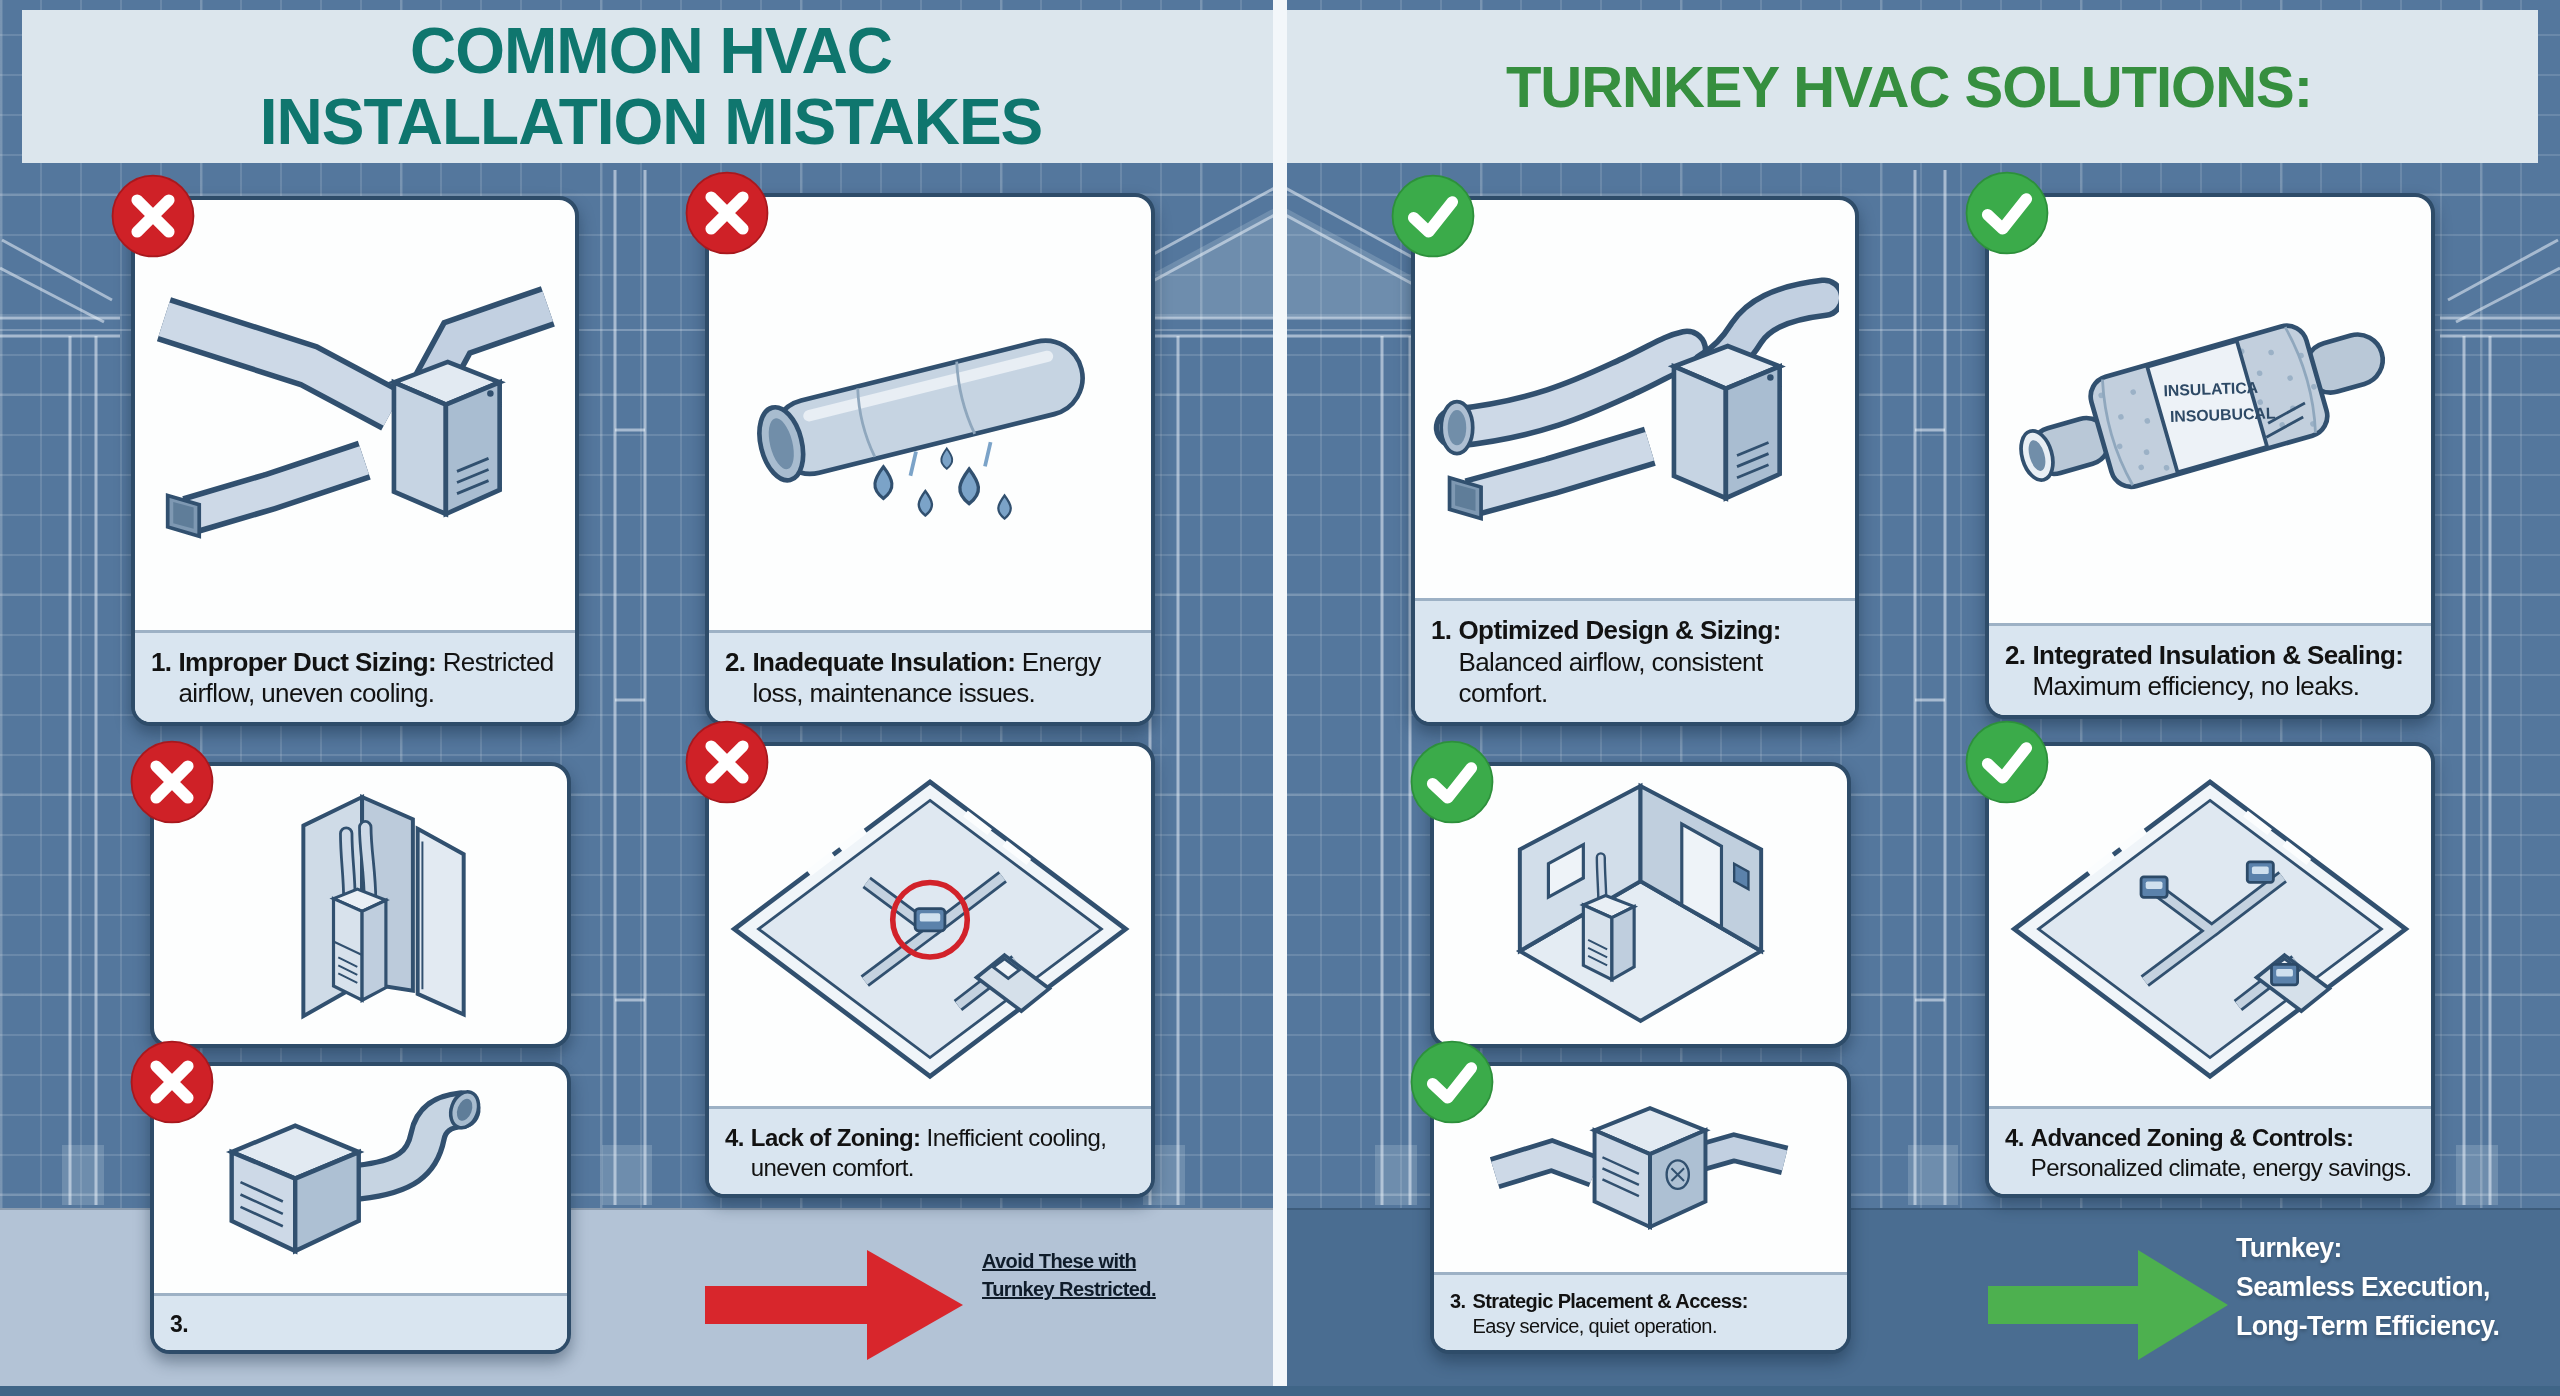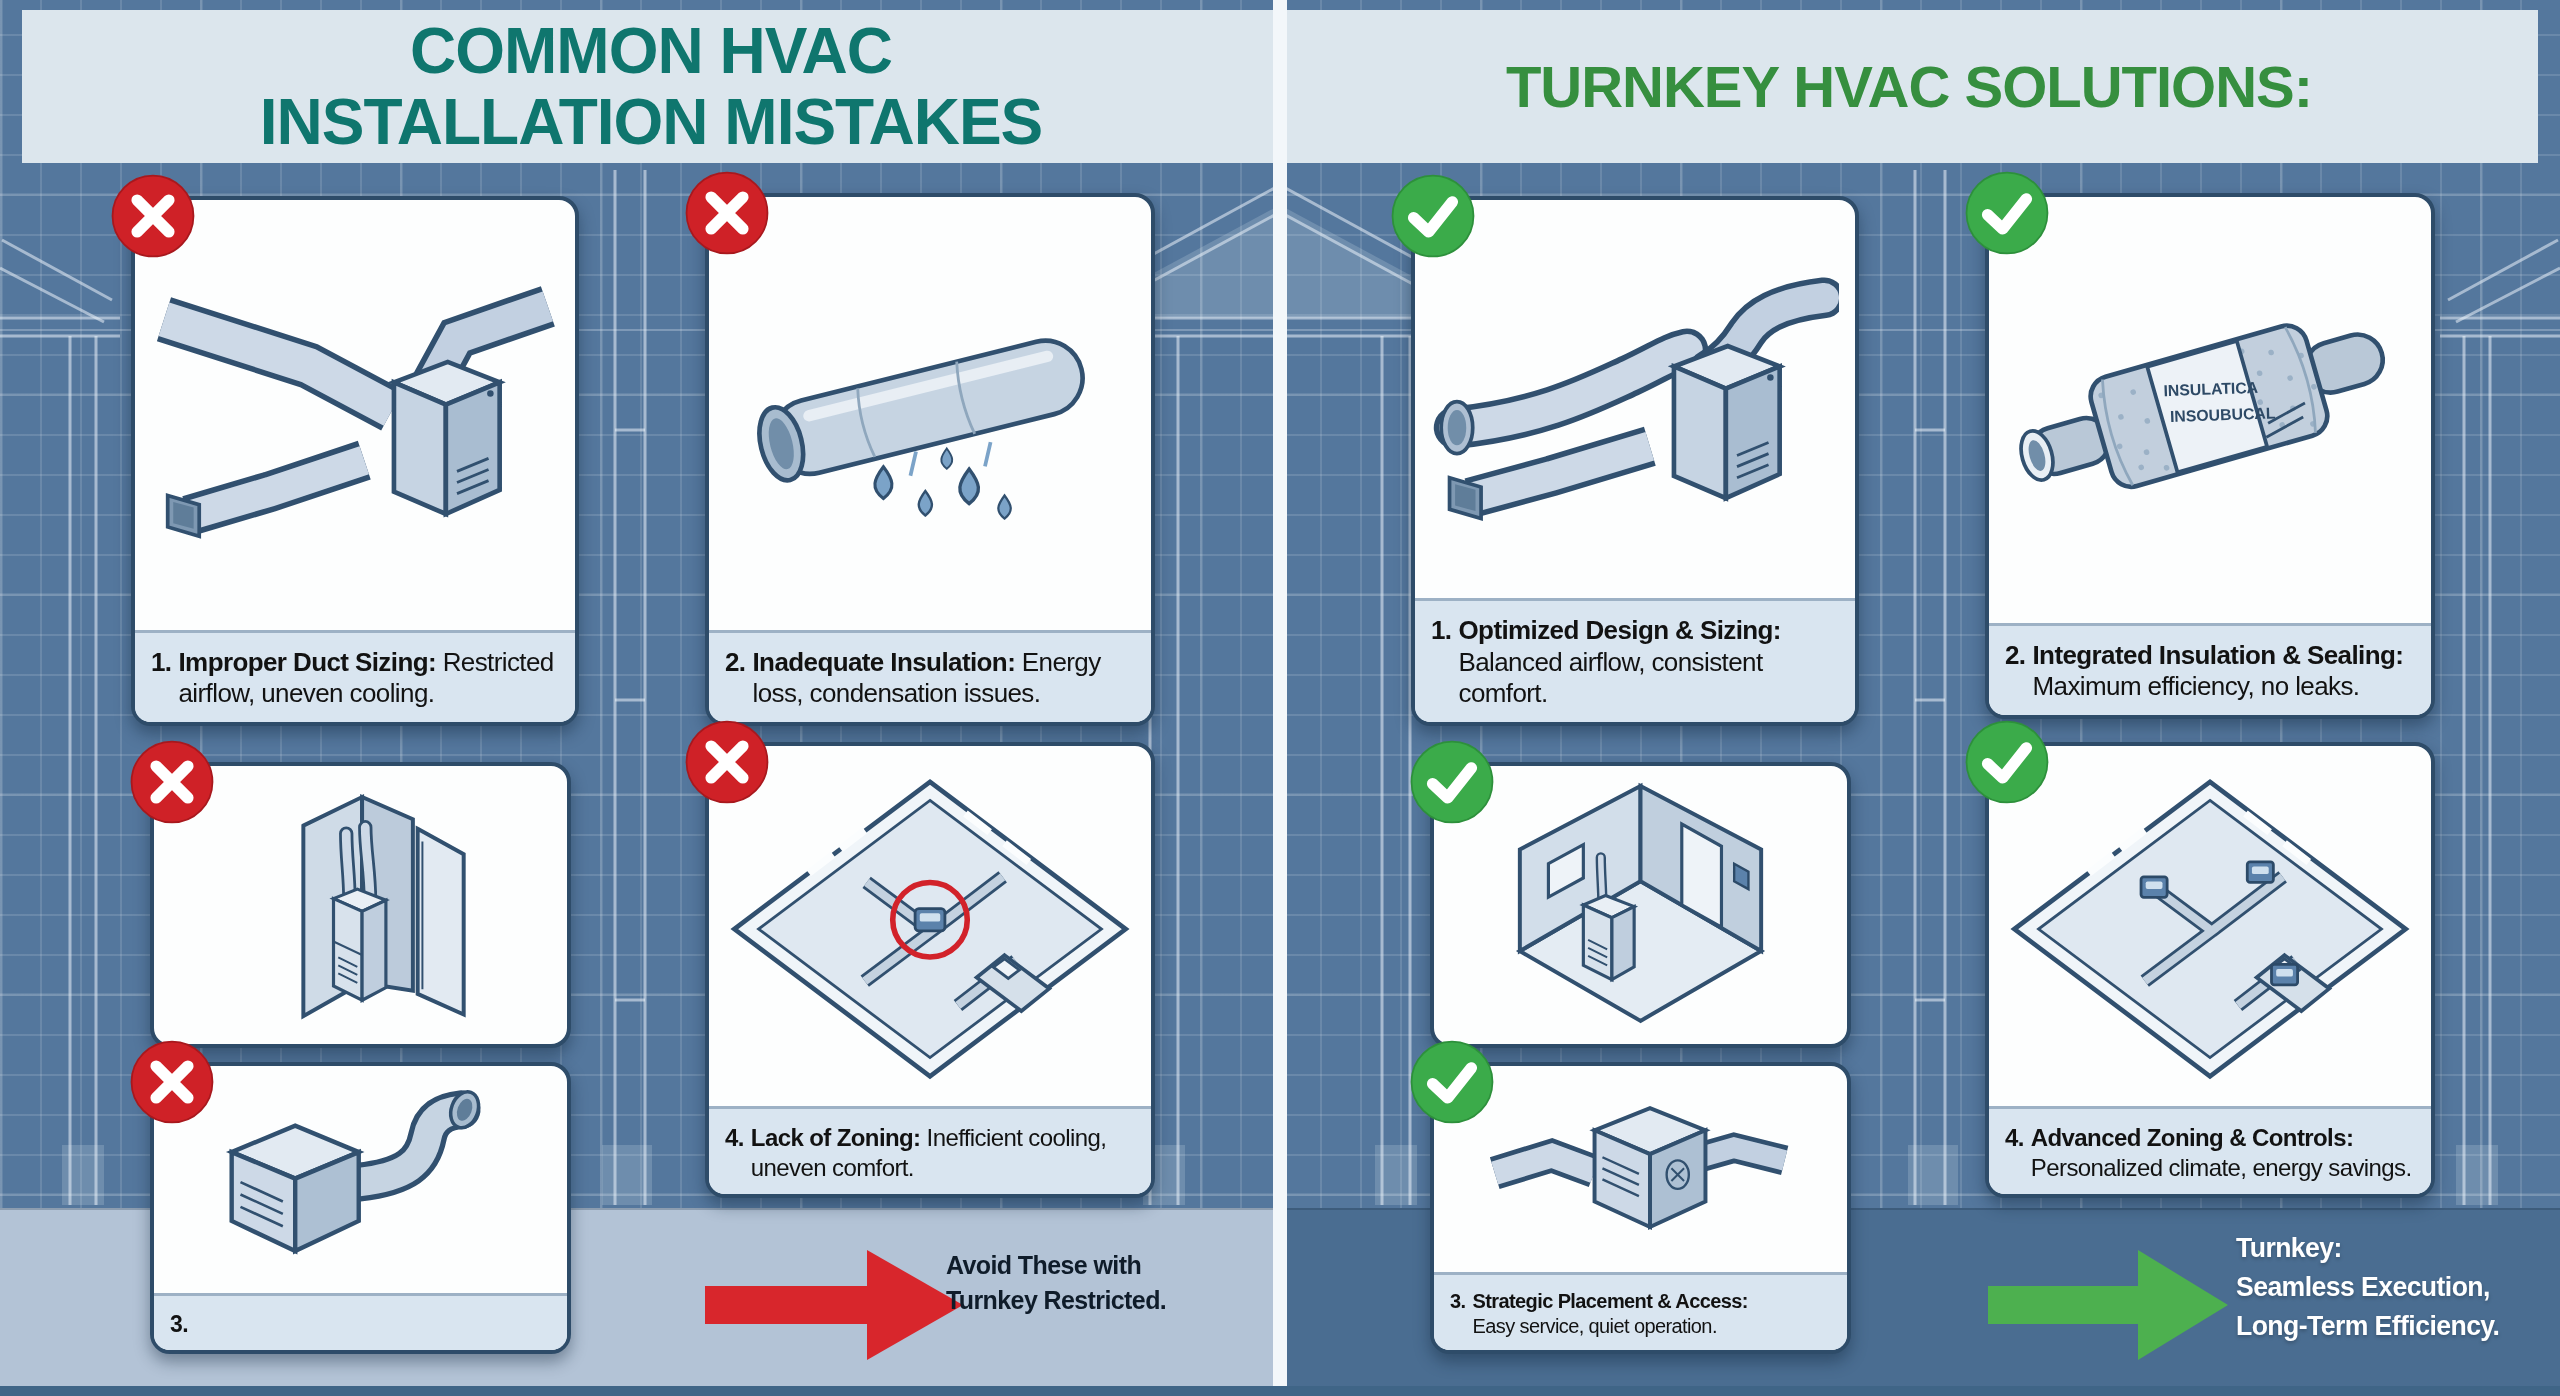--- a/index.html
+++ b/index.html
@@ -51,21 +51,21 @@
   .arrow{position:absolute;top:1250px;height:110px;z-index:3;}
   .arrow .tail{position:absolute;left:0;top:36px;height:38px;}
   .arrow .head{position:absolute;top:0;width:0;height:0;
                border-top:55px solid transparent;border-bottom:55px solid transparent;}
   .arrow.red{left:705px;} .arrow.red .tail{width:162px;background:#d8262c;}
   .arrow.red .head{left:162px;border-left:96px solid #d8262c;}
   .arrow.green{left:1988px;} .arrow.green .tail{width:150px;background:#4db04f;}
   .arrow.green .head{left:150px;border-left:90px solid #4db04f;}
   .note{position:absolute;z-index:3;font-weight:700;letter-spacing:-.6px;}
   .note div{white-space:nowrap;}
-  .note.dark{left:946px;top:1248px;font-size:25px;line-height:1.38;color:#0f1c2a;}
+  .note.dark{left:982px;top:1248px;font-size:20px;line-height:1.38;color:#0f1c2a;text-decoration:underline;}
   .note.white{left:2236px;top:1228px;font-size:28px;line-height:1.40;color:#ffffff;
               text-shadow:0 2px 4px rgba(0,0,0,.25);transform:scaleX(.95);transform-origin:left top;}
 </style>
 </head>
 <body>
 
 <div class="stage">
 
   <div class="panel left">
     <svg class="blueprint" viewBox="0 0 1280 1396">
@@ -151,21 +151,21 @@
             <path d="M0,-16 C9,-4 13,5 0,15 C-13,5 -9,-4 0,-16 Z" transform="translate(215,262) scale(0.85)" fill="#7ba3c8" stroke="#31506f" stroke-width="3"></path>
             <path d="M0,-16 C9,-4 13,5 0,15 C-13,5 -9,-4 0,-16 Z" transform="translate(262,244) scale(1.2)" fill="#7ba3c8" stroke="#31506f" stroke-width="3"></path>
             <path d="M0,-16 C9,-4 13,5 0,15 C-13,5 -9,-4 0,-16 Z" transform="translate(300,266) scale(0.8)" fill="#7ba3c8" stroke="#31506f" stroke-width="3"></path>
             <path d="M0,-16 C9,-4 13,5 0,15 C-13,5 -9,-4 0,-16 Z" transform="translate(238,214) scale(0.7)" fill="#7ba3c8" stroke="#31506f" stroke-width="3"></path>
           </g>
         </svg>
       </div>
       <div class="caption">
         <span class="num">2.</span>
         <p><b>Inadequate Insulation:</b>
-           <span class="desc">Energy loss, condensation issues.</span></p>
+           <span class="desc">Energy loss, maintenance issues.</span></p>
       </div>
       <svg class="badge" viewBox="0 0 100 100">
         <circle cx="50" cy="50" r="46" fill="#cf2127" stroke="#a8181d" stroke-width="2"></circle>
         <path d="M32,32 68,68 M68,32 32,68" stroke="#fff" stroke-width="13" stroke-linecap="round"></path>
       </svg>
     </div>
 
     <div class="card" style="left:150px;top:762px;width:413px;height:278px;">
       <div class="illus">
         <svg viewBox="0 0 400 320" preserveAspectRatio="xMidYMid meet">

